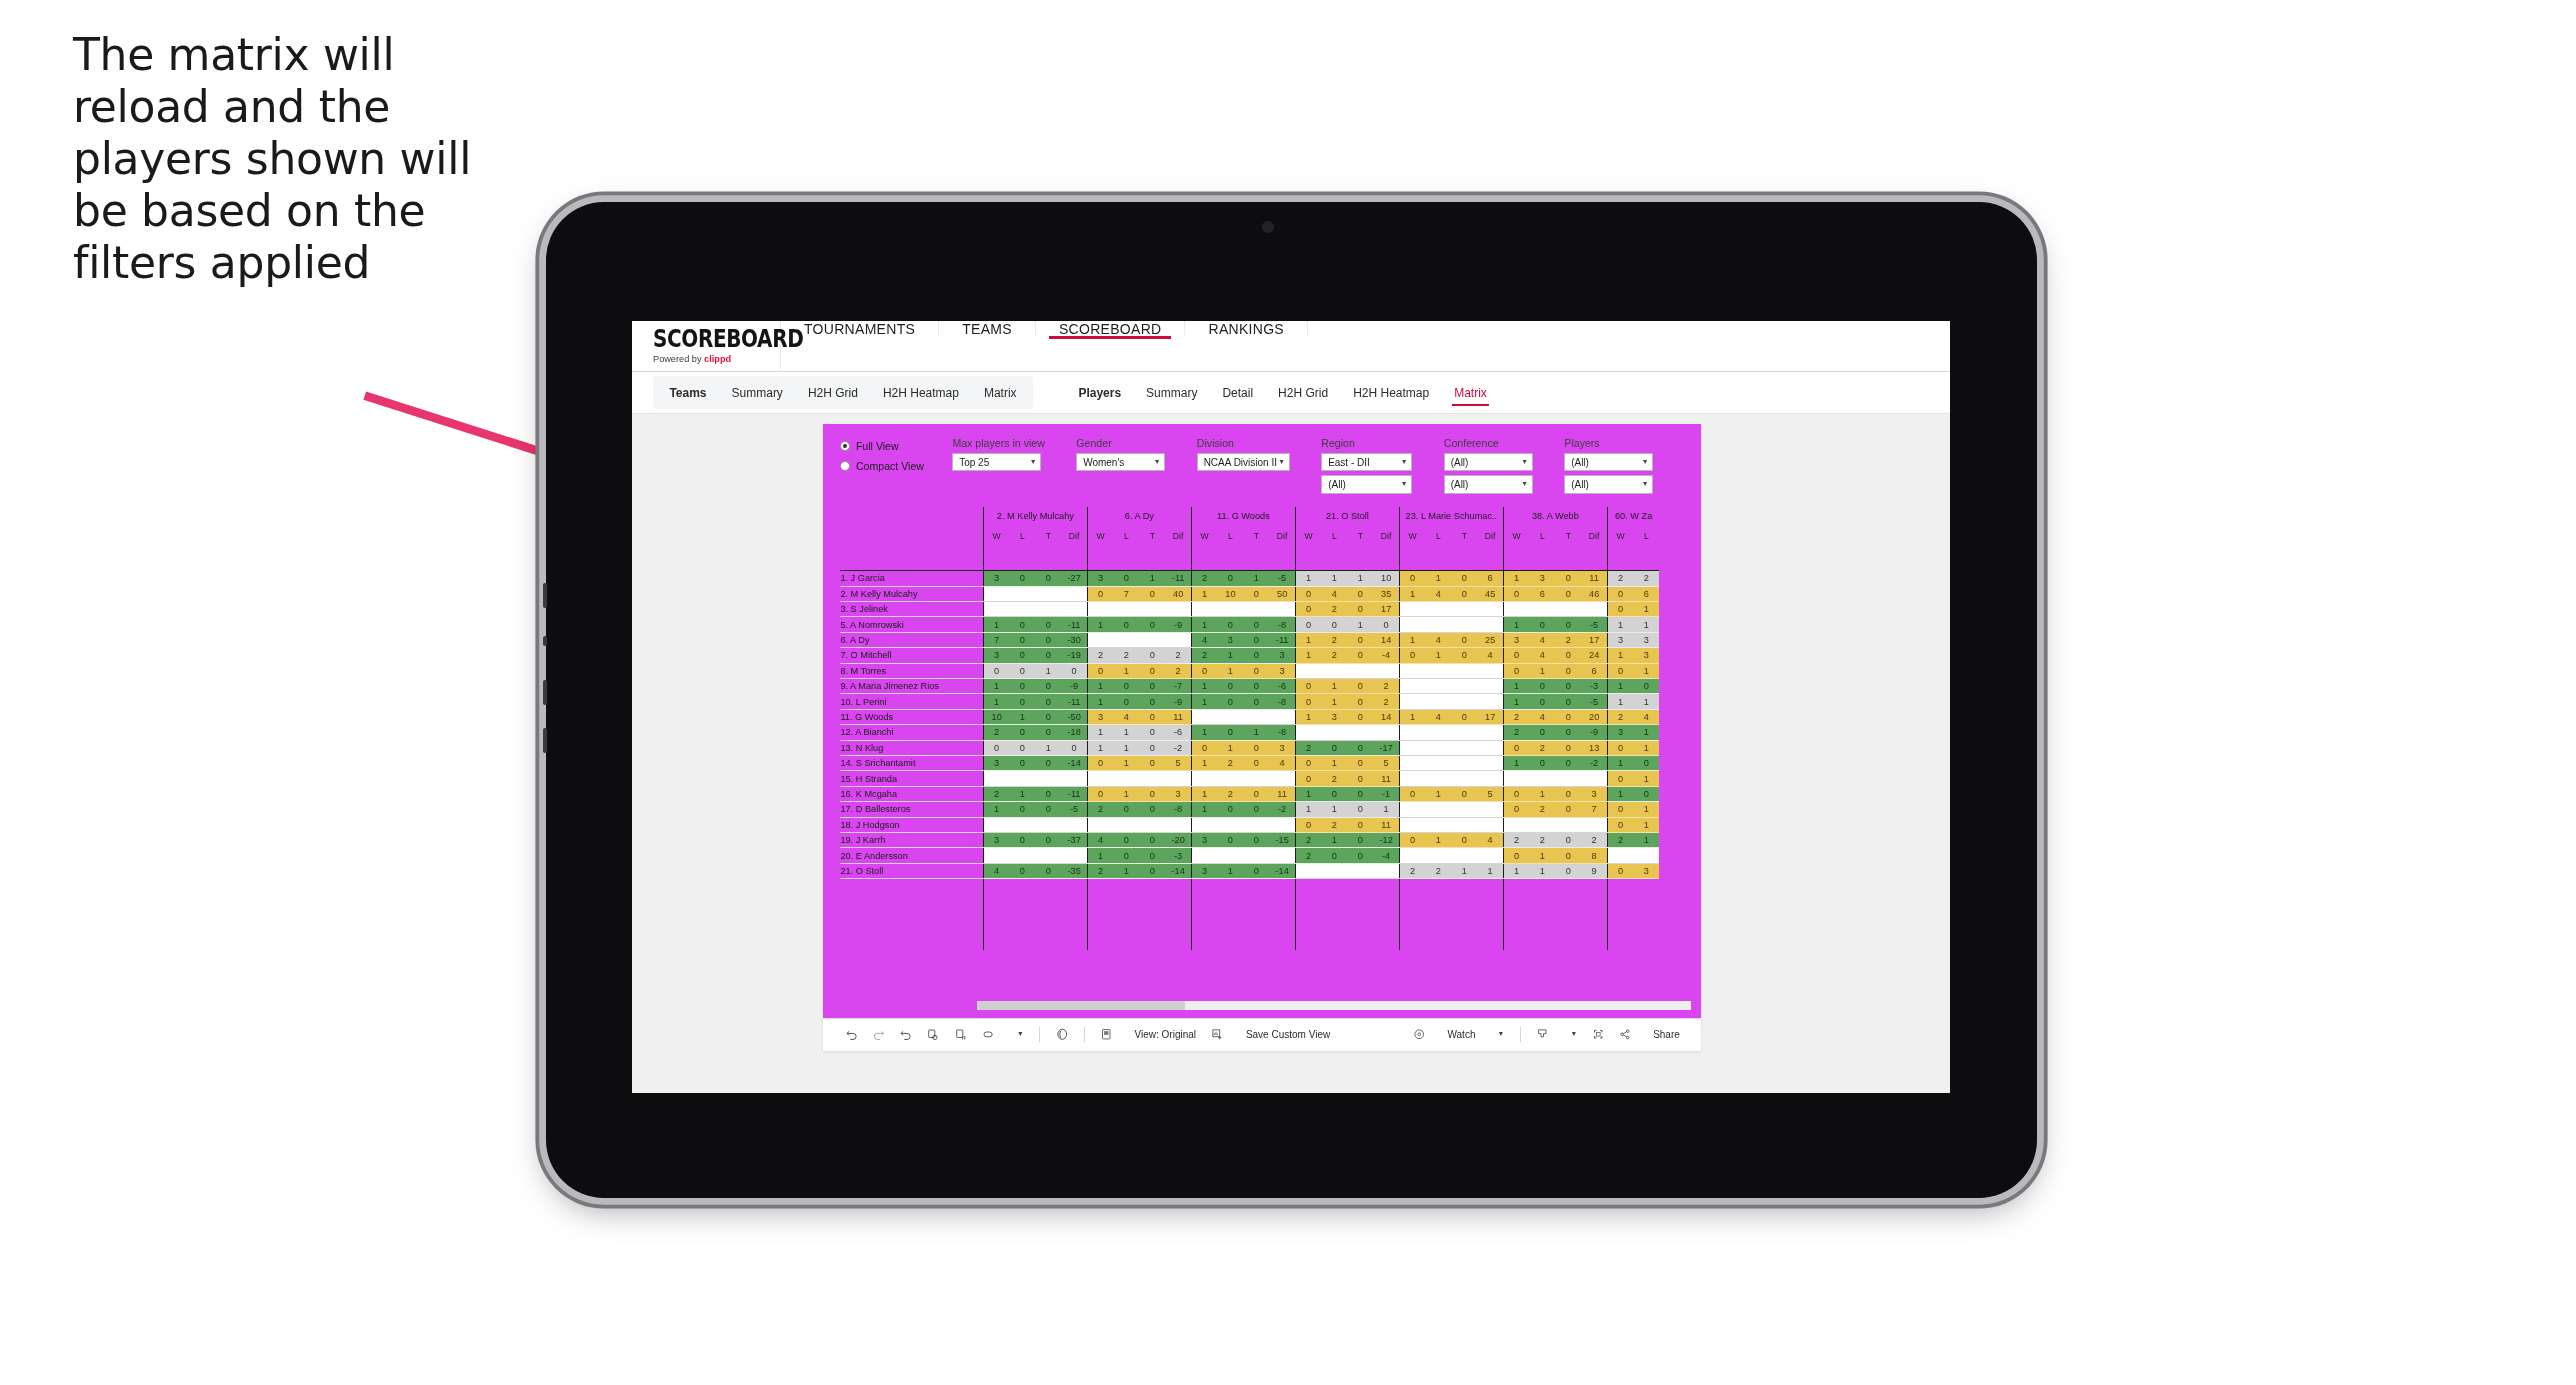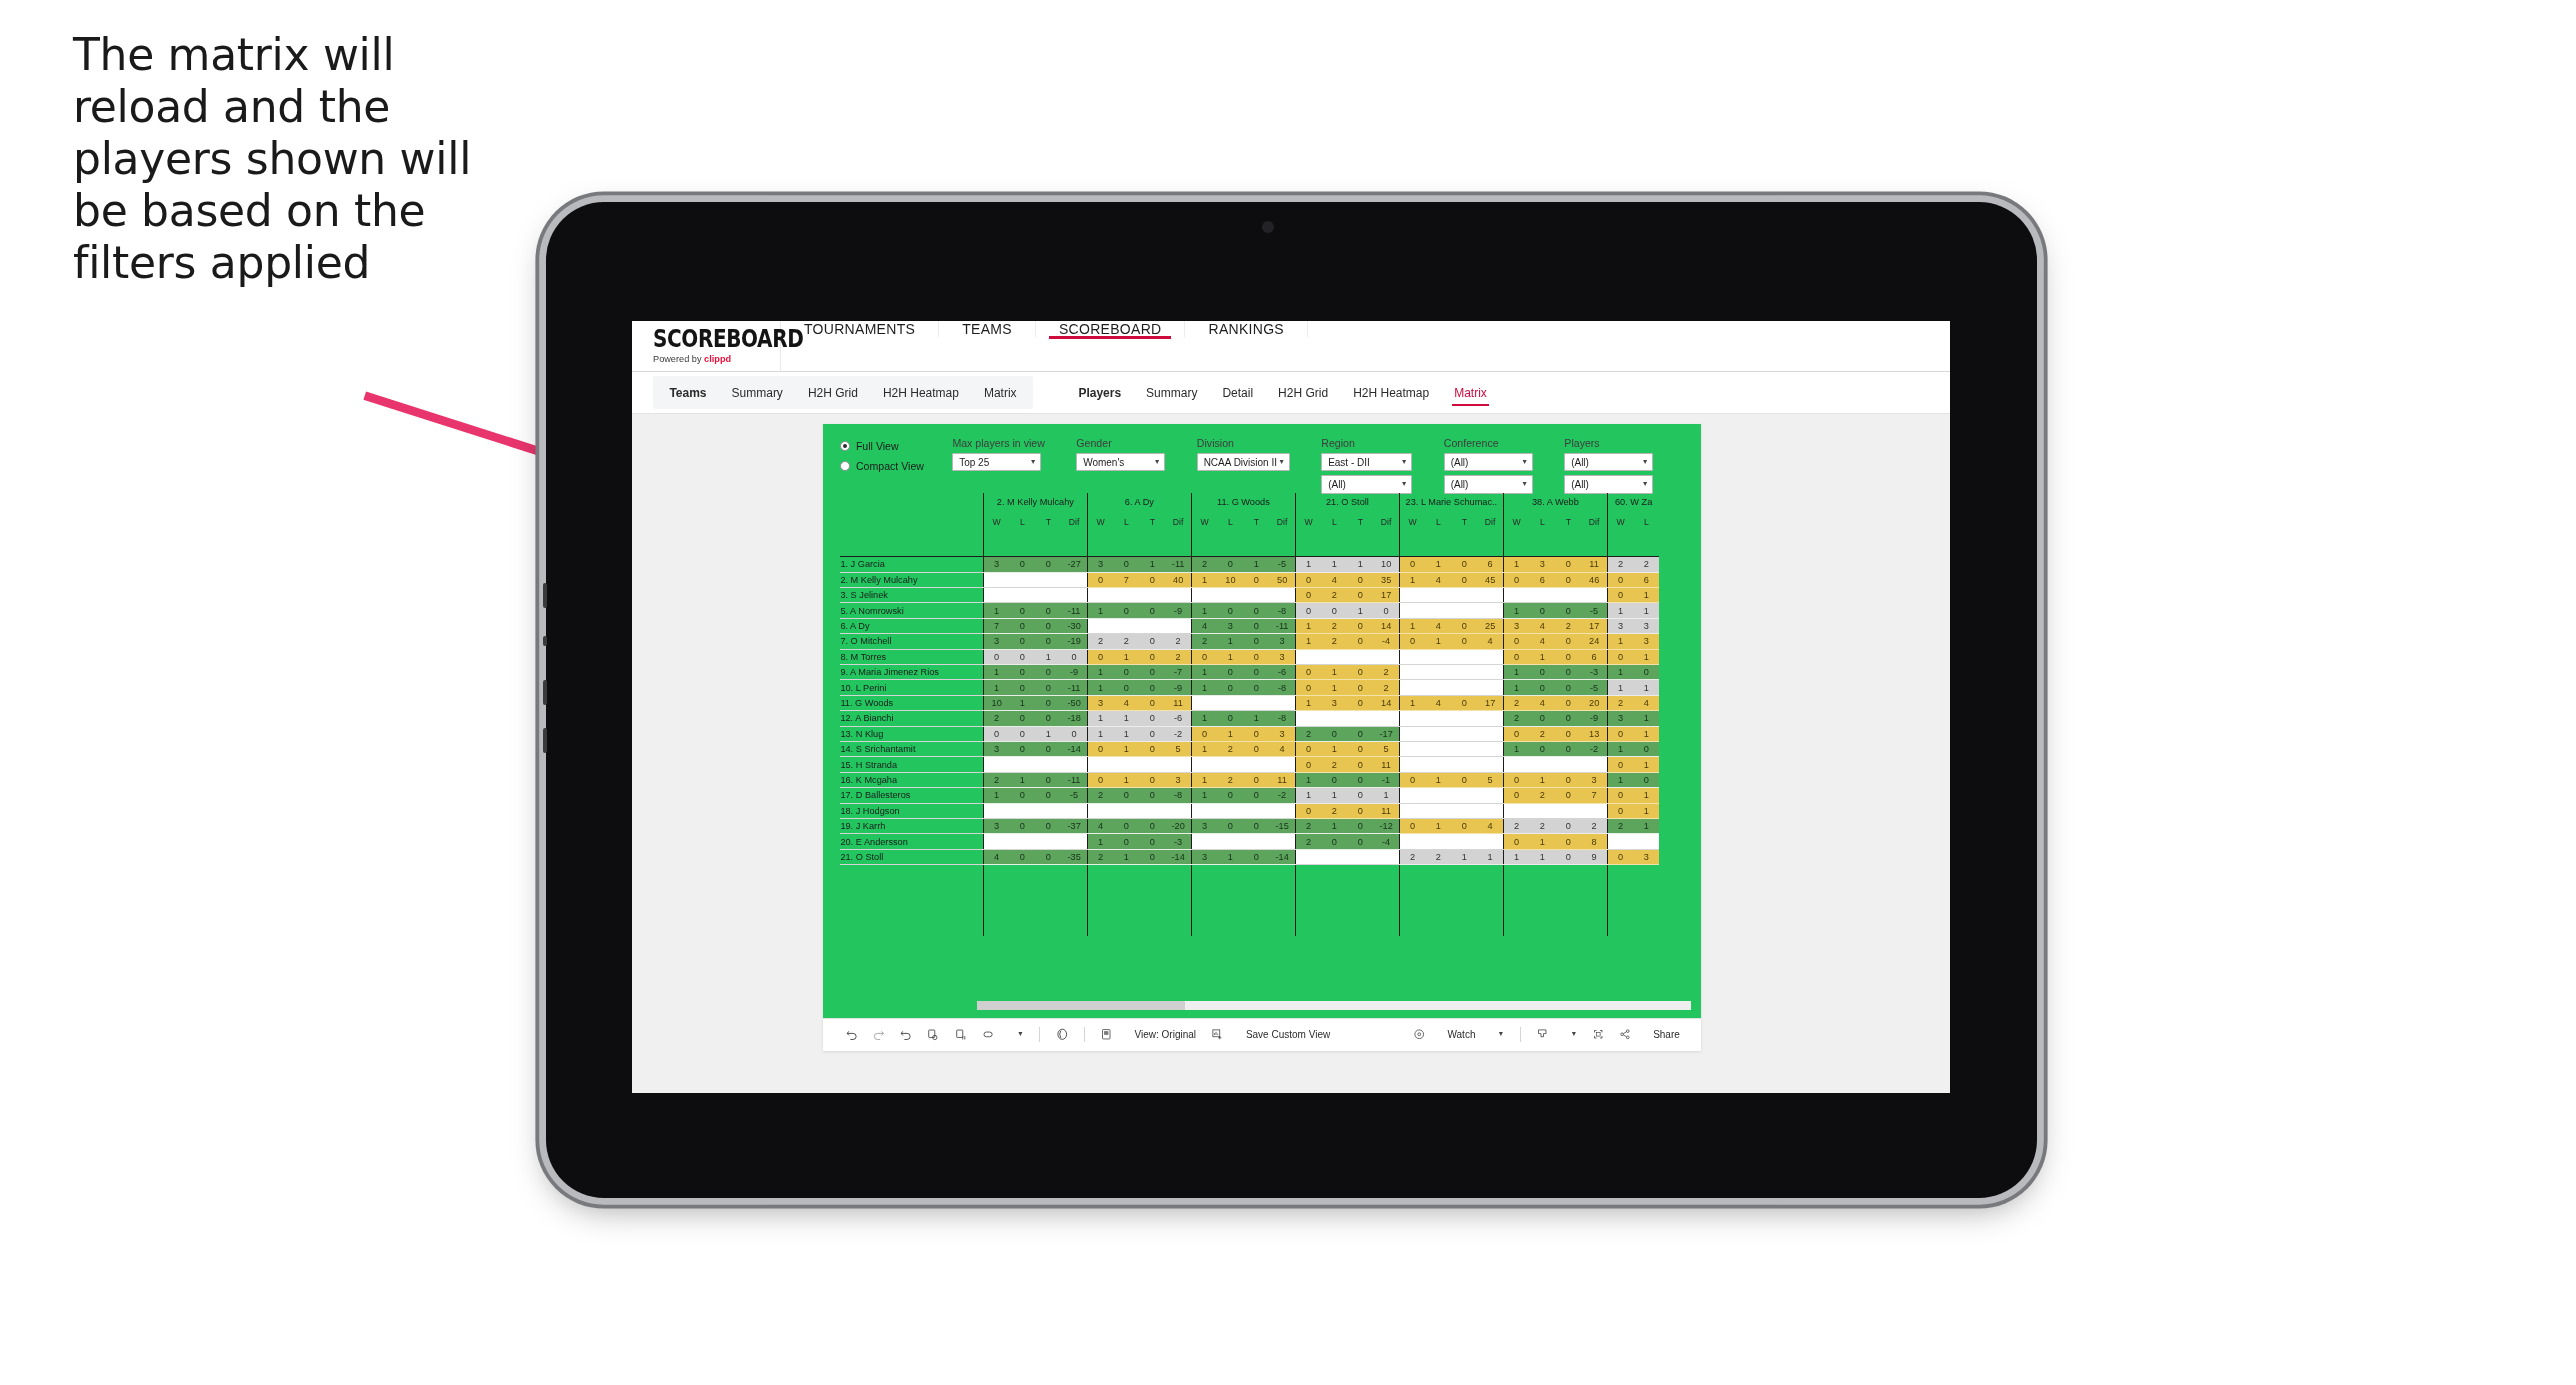--- a/index.html
+++ b/index.html
@@ -95,21 +95,21 @@
   .subitem.head{ font-weight:700; }
   .subitem.sel{ color:#cf0a3c; }
   .subitem.sel::after{ content:""; position:absolute; left:10.6px; right:10.6px; bottom:2.9px; height:1.9px; background:#cf0a3c; }
 
   
   .canvas{
     background:#f0f0f0; height:679px; padding:13.5px 0 0 0; position:relative;
   }
   .sheet{
     position:absolute; left:191px; top:9.7px; width:878px; height:627px;
-    background:#22c55e; box-shadow:0 1px 2.9px rgba(0,0,0,.10);
+    background:#d946ef; box-shadow:0 1px 2.9px rgba(0,0,0,.10);
   }
 
   
   .filters{ display:flex; padding:13.5px 0 0 17.4px; gap:0; }
   .viewmode{ width:93px; padding-top:2.9px; }
   .radio-row{ display:flex; align-items:center; gap:5.8px; margin-bottom:7.7px; font-size:10.6px; color:#1c1c1c; cursor:pointer; }
   .radio{ width:9.7px; height:9.7px; border-radius:50%; border:1px solid #8a8a8a; background:#fff; position:relative; flex:none; }
   .radio.on::after{ content:""; position:absolute; left:1.9px; top:1.9px; width:3.9px; height:3.9px; border-radius:50%; background:#303030; }
 
   .fgroup{ margin-right:12.5px;margin-left:19px; }
@@ -117,21 +117,21 @@
   .fsel{
     height:18.3px; border:1px solid #b6b6b6; background:#fff; border-radius:1px;
     display:flex; align-items:center; justify-content:space-between;
     padding:0 3.9px 0 5.8px; font-size:10px; color:#1c1c1c; cursor:pointer;
     margin-bottom:3.9px;
   }
   .caret{ font-size:6.8px; color:#444; line-height:1; }
   .w1{ width:89px; } .w2{ width:89px; } .w3{ width:93px; } .w4{ width:91px; } .w5{ width:89px; } .w6{ width:89px; }
 
   
-  .matrix-wrap{ position:absolute; left:17.4px; top:69px; right:9.7px; }
+  .matrix-wrap{ position:absolute; left:17.4px; top:83px; right:9.7px; }
   table.matrix{ border-collapse:collapse; font-size:9.7px; color:#1c1c1c; table-layout:fixed; }
   table.matrix th, table.matrix td{ padding:0; margin:0; }
 
   .corner{ width:143px; }
   th.opp{
     font-size:9.2px; font-weight:400; color:#1c1c1c; text-align:center;
     border-left:1.4px solid #1c1c1c; height:19.3px; padding:0 1.9px;
     white-space:nowrap; overflow:hidden;
   }
   th.sub{

